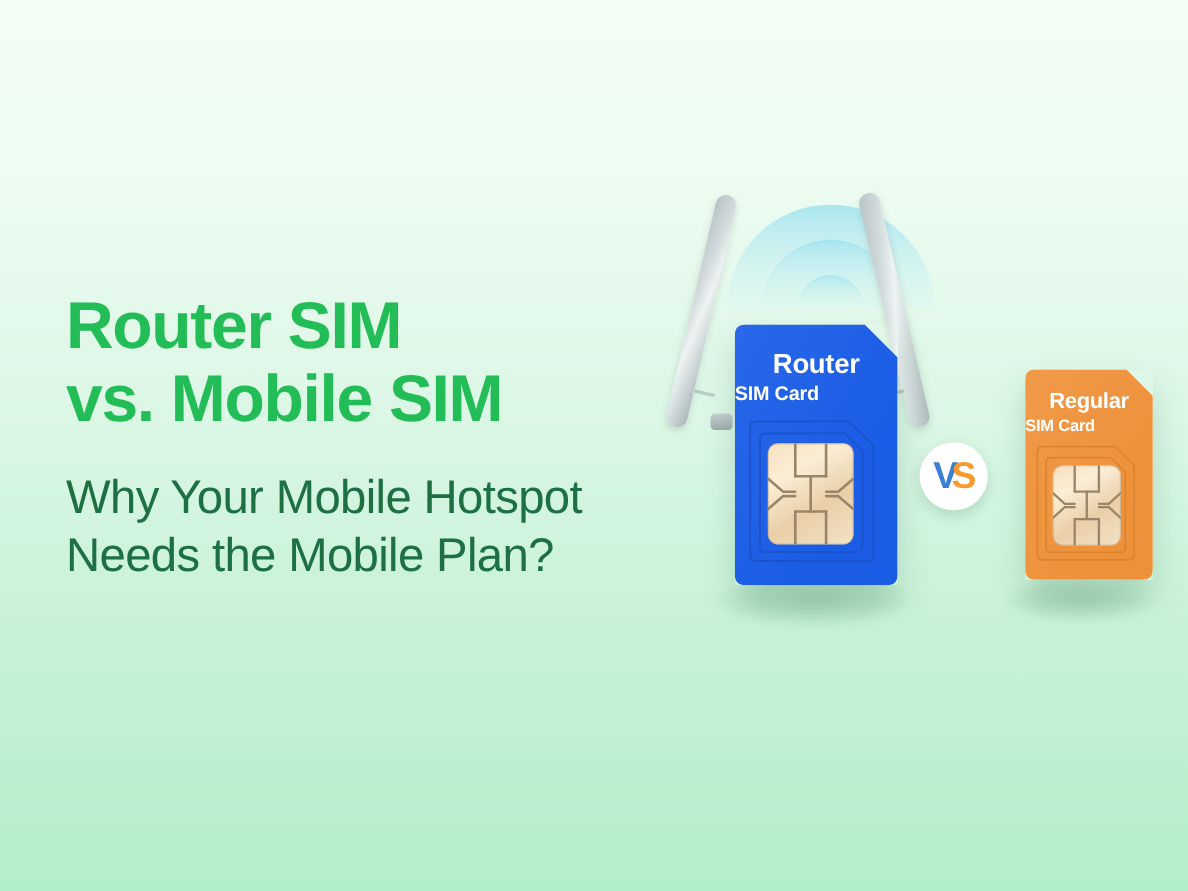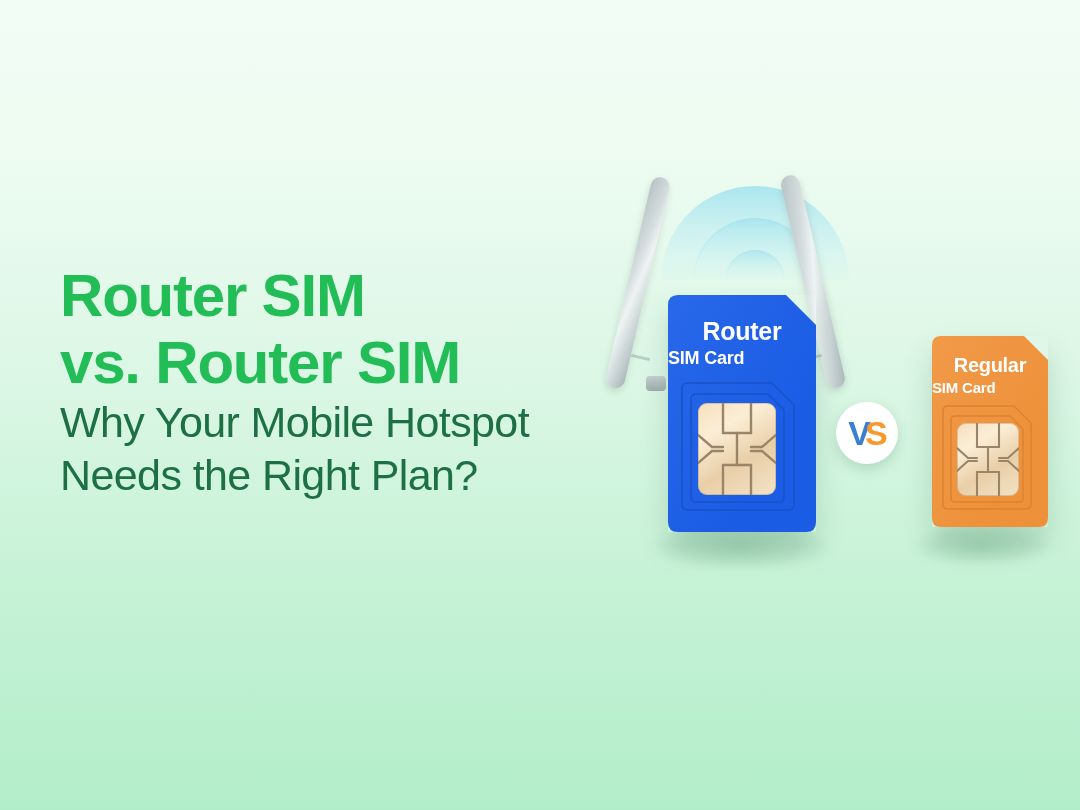--- a/index.html
+++ b/index.html
@@ -17,21 +17,21 @@
   
   #text-block{position:absolute;left:60px;top:262px;width:620px;}
   .headline{
     color:#22bd56;font-weight:bold;font-size:60px;line-height:1.12;
     letter-spacing:-1.2px;margin:0;white-space:nowrap;
   }
   .subhead{
     color:#1d7044;font-size:43px;line-height:1.22;letter-spacing:-0.6px;
     margin:0;white-space:nowrap;font-weight:normal;
   }
-  #subhead-wrap{}
+  #subhead-wrap{margin-top:30px;}
 
   
   #illustration{position:absolute;left:560px;top:140px;width:520px;height:460px;}
 
   
   .wifi{position:absolute;left:95px;top:20px;}
 
   
   .antenna{position:absolute;}
   .ant-rod{
@@ -82,24 +82,24 @@
   .vs-v{color:#3b7fd4;}
   .vs-s{color:#f79a2e;margin-left:-4px;}
 </style>
 </head>
 <body>
 
 <div id="stage">
 
   <div id="text-block">
     <h1 class="headline">Router SIM</h1>
-    <h1 class="headline">vs. Router SIM</h1>
+    <h1 class="headline">vs. Mobile SIM</h1>
     <div id="subhead-wrap">
       <p class="subhead">Why Your Mobile Hotspot</p>
-      <p class="subhead">Needs the Right Plan?</p>
+      <p class="subhead">Needs the Mobile Plan?</p>
     </div>
   </div>
 
   <div id="illustration">
 
     <svg class="wifi" width="200" height="130" viewBox="0 0 200 130">
       <defs>
         <linearGradient id="wg" x1="0" y1="0" x2="0" y2="1">
           <stop offset="0%" stop-color="#9fe2ef" stop-opacity=".85"></stop>
           <stop offset="100%" stop-color="#cdf2f6" stop-opacity=".15"></stop>

